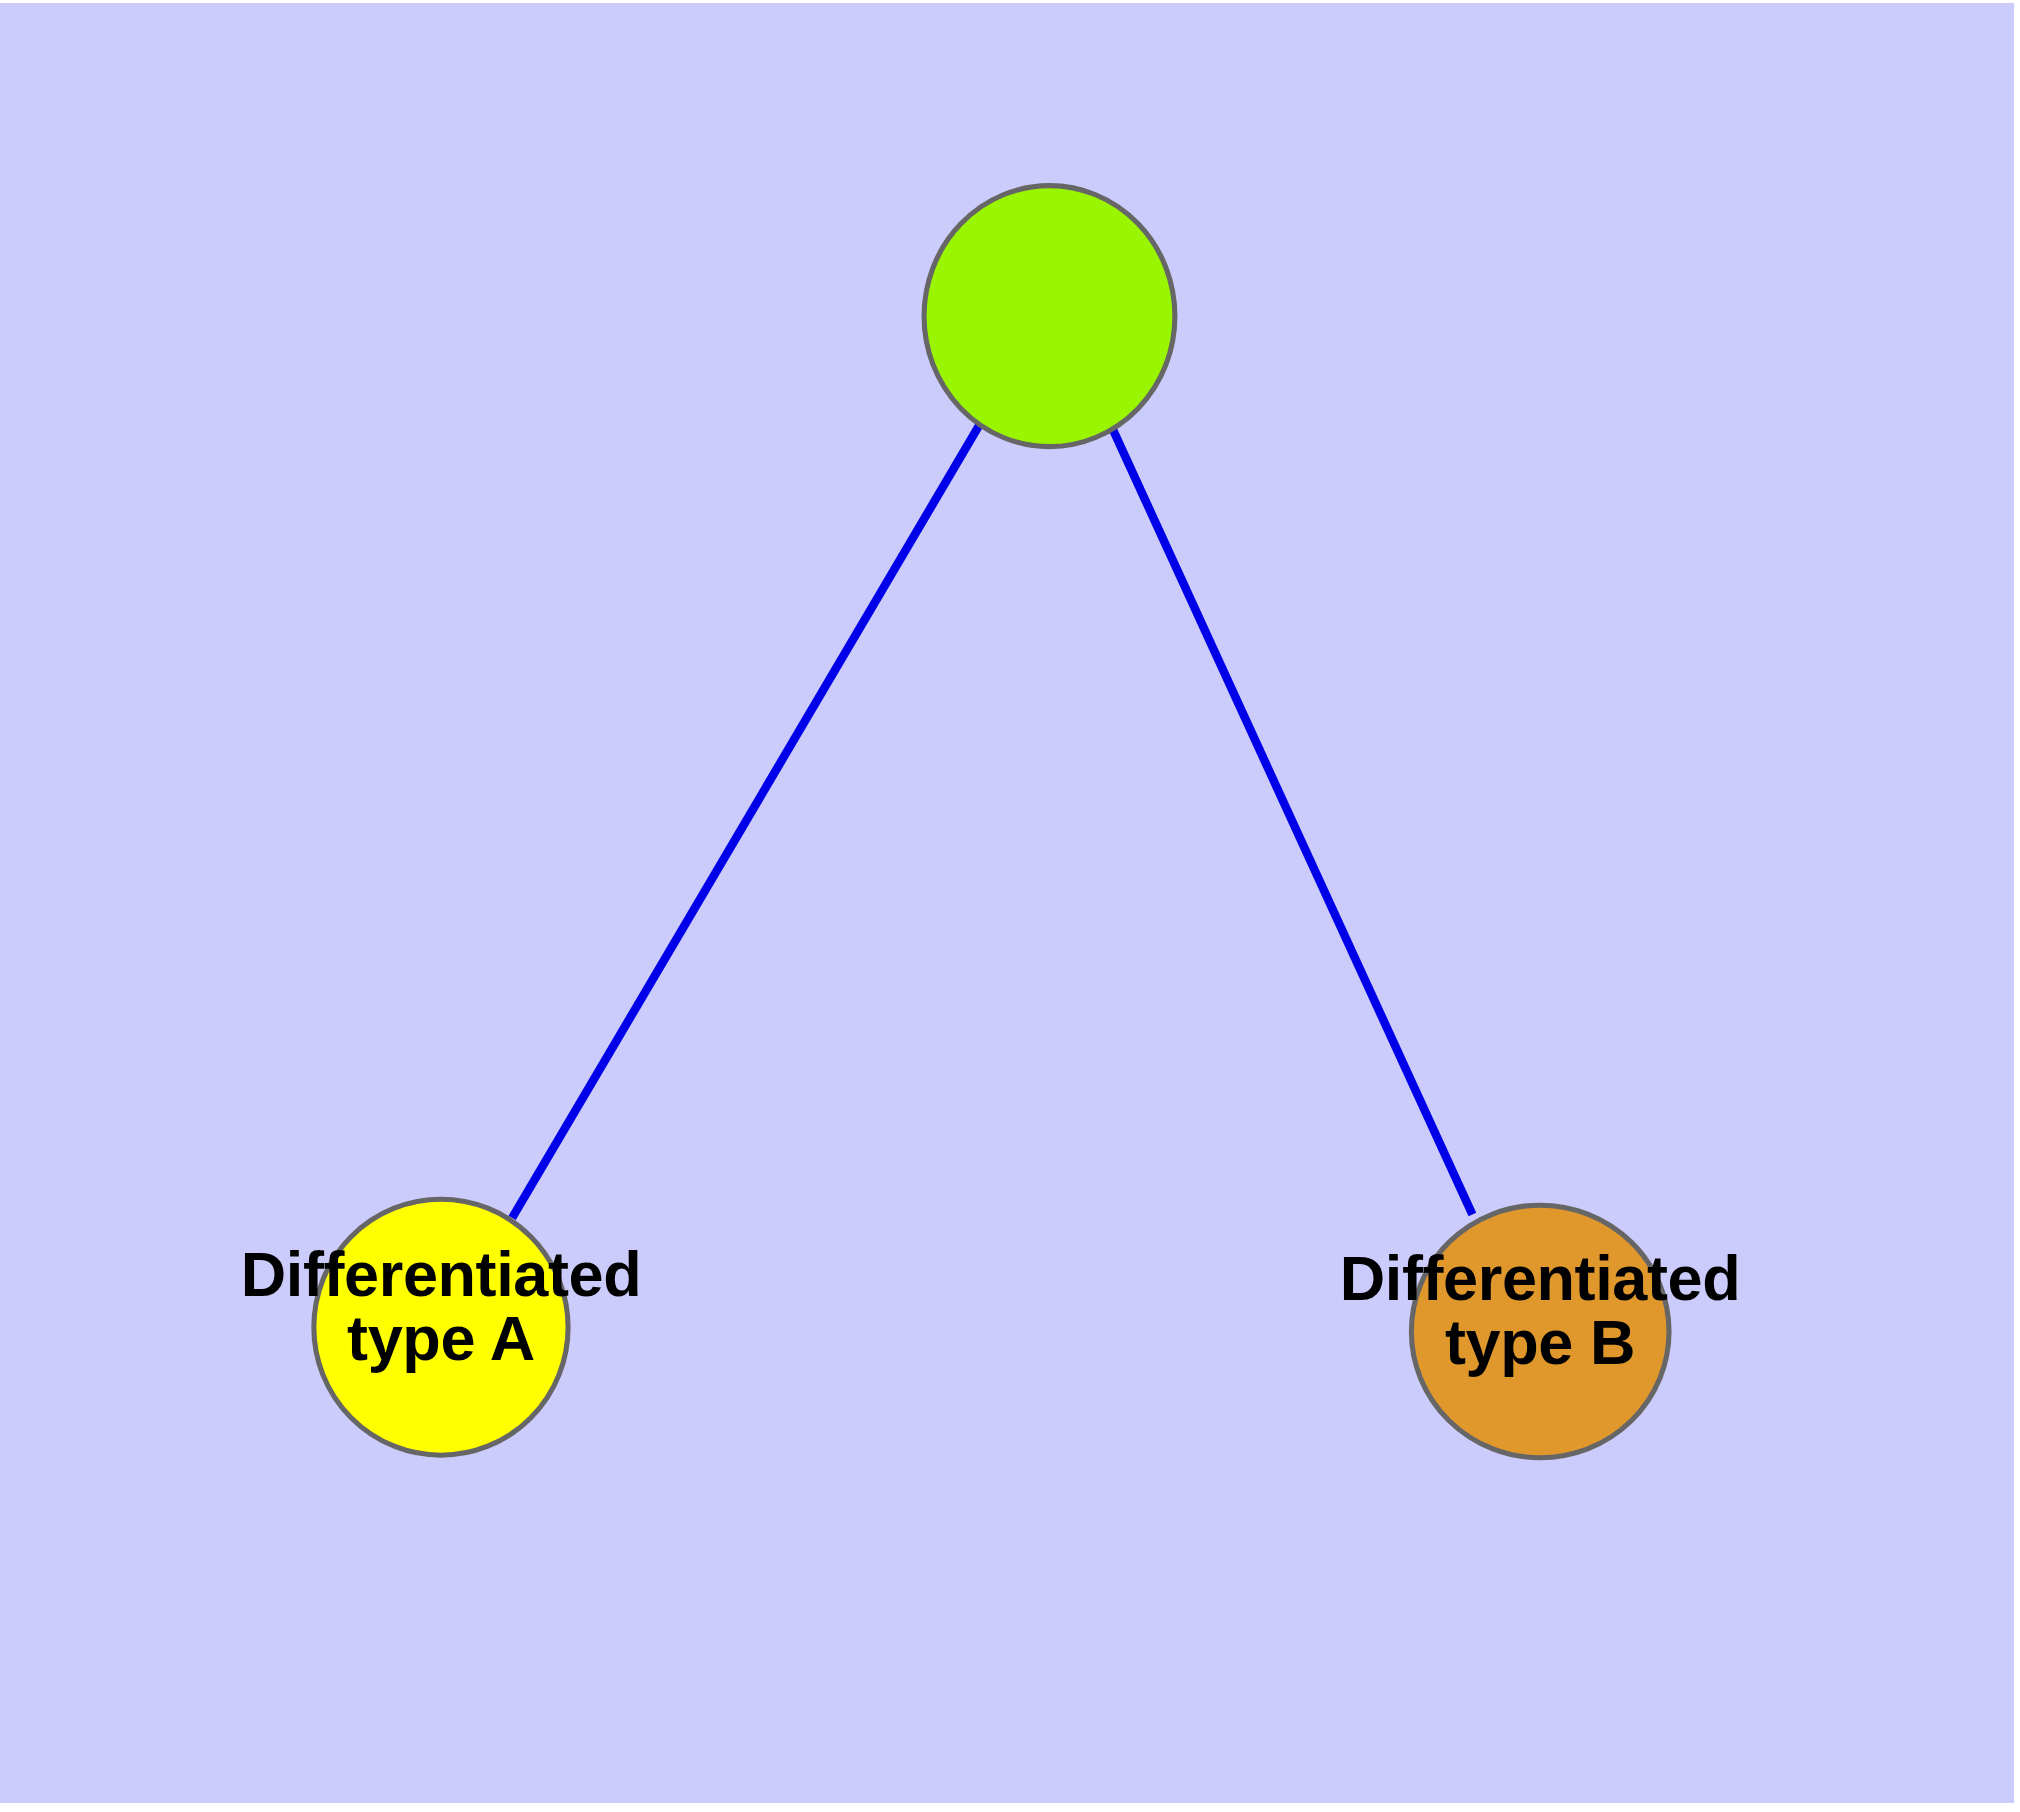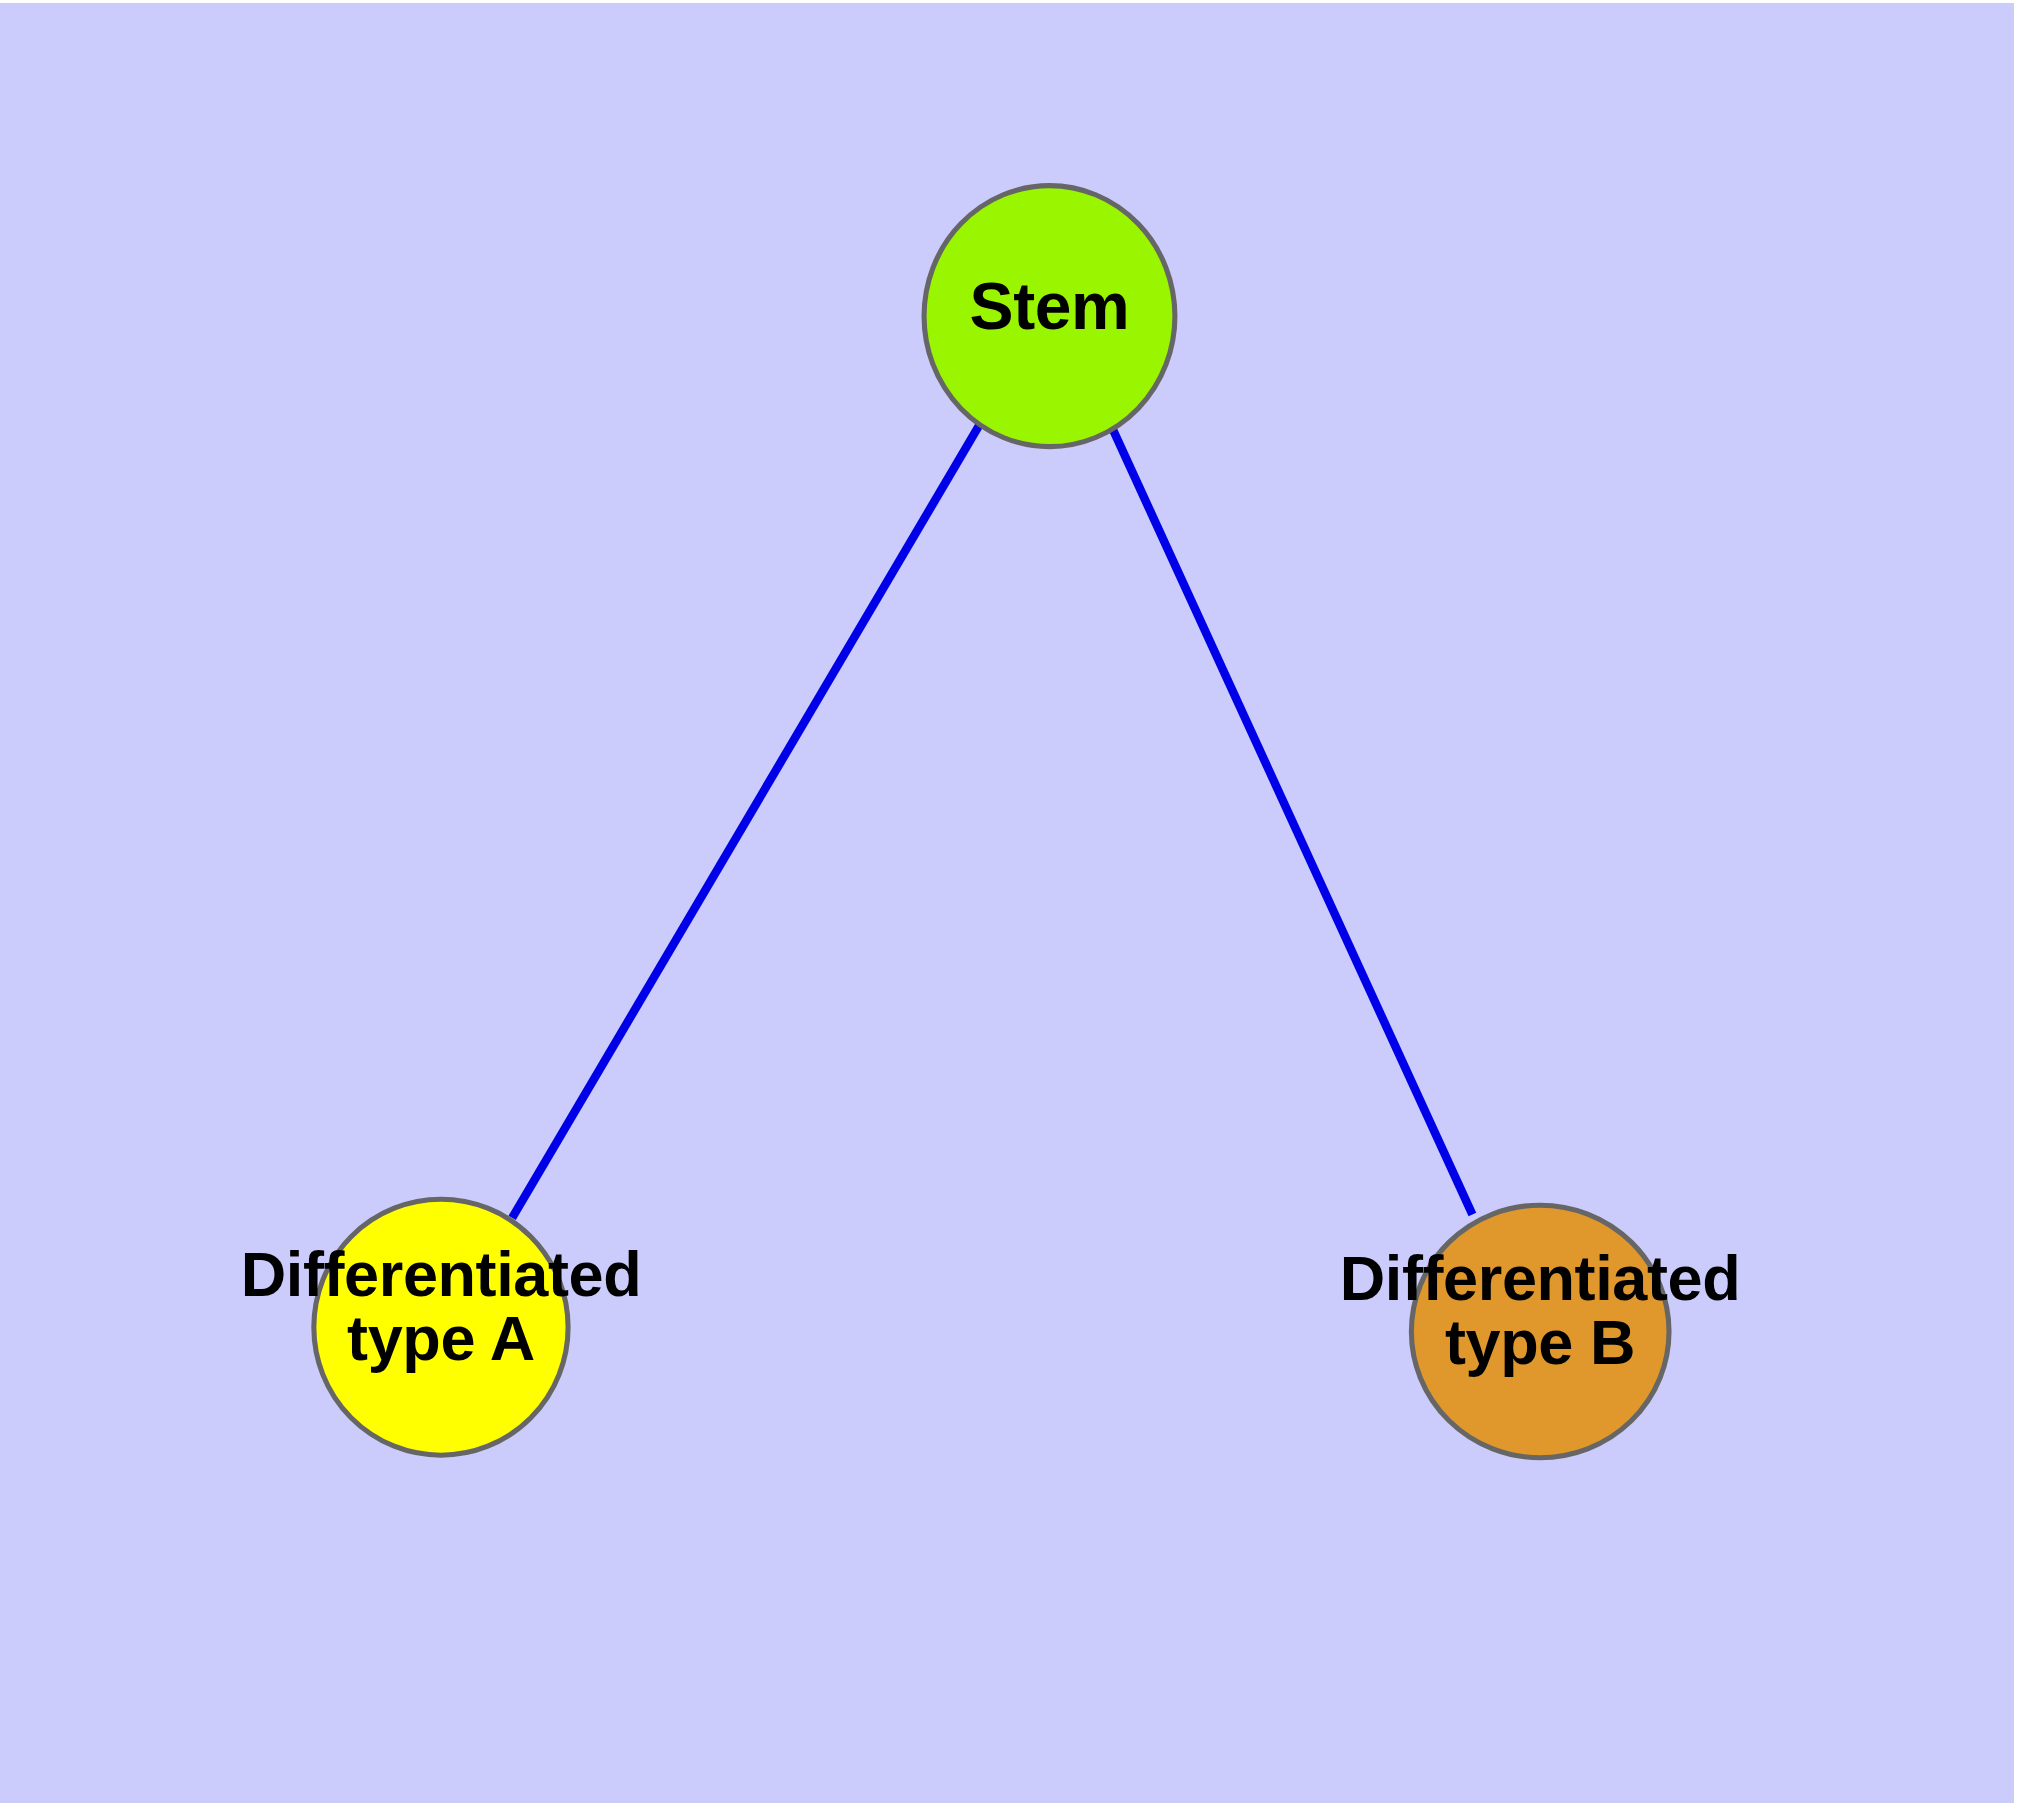--- a/index.html
+++ b/index.html
@@ -70,20 +70,19 @@
   <svg id="graph-svg" viewBox="0 0 2384 2138">
 
     <line x1="1155" y1="502" x2="604" y2="1437" stroke="#0000e8" stroke-width="10" stroke-linecap="butt"></line>
     <line x1="1312" y1="505" x2="1737" y2="1433" stroke="#0000e8" stroke-width="10" stroke-linecap="butt"></line>
 
     <ellipse cx="1238" cy="373" rx="148" ry="154" fill="#9af501" stroke="#666666" stroke-width="6"></ellipse>
     <ellipse cx="520" cy="1566" rx="150" ry="151" fill="#ffff00" stroke="#666666" stroke-width="6"></ellipse>
     <ellipse cx="1817" cy="1571" rx="152" ry="149" fill="#e0982c" stroke="#666666" stroke-width="6"></ellipse>
   </svg>
 
-  <div class="node-label label-stem">Stem</div>
 
   <div class="node-label label-a"><span>Differentiated</span><br><span>type A</span></div>
 
   <div class="node-label label-b"><span>Differentiated</span><br><span>type B</span></div>
 
 </div>
 
 
 </body></html>

